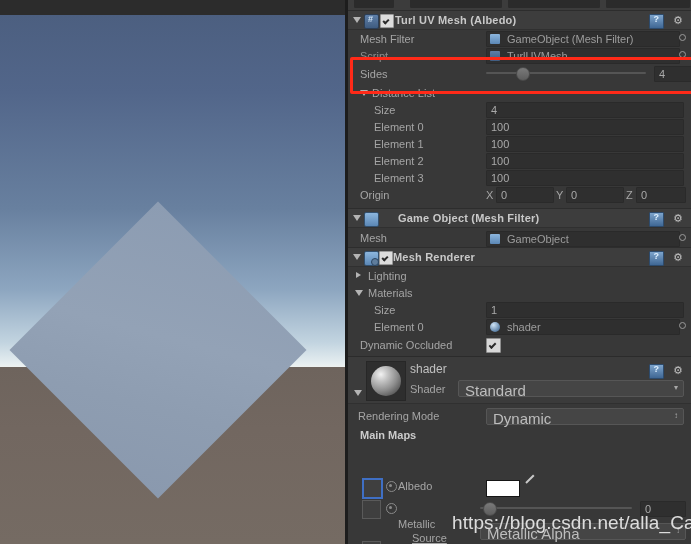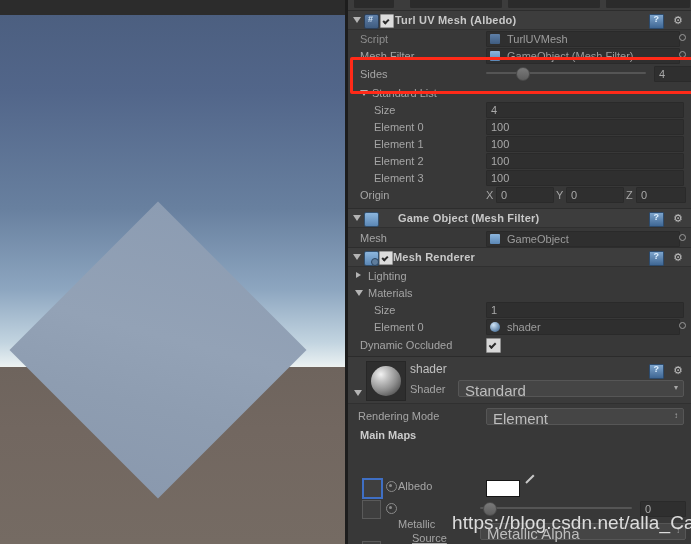--- a/index.html
+++ b/index.html
@@ -139,51 +139,51 @@
       <div class="comp-header">
         <div class="foldout open"></div>
         <div class="cicon script"></div>
         <div class="enable-cb"></div>
         <div class="comp-title">Turl UV Mesh (Albedo)</div>
         <div class="help-icon"></div>
         <div class="gear-icon">⚙</div>
       </div>
 
       <div class="row">
+        <div class="lbl" style="left:12px;">Mesh Filter</div>
+        <div class="objfield" style="left:138px;width:192px;">
+          <div class="mini ms"></div>
+          <div class="txt">GameObject (Mesh Filter)</div>
+        </div>
+        <div class="selbtn" style="left:328px;"></div>
+      </div>
+
+      <div class="row">
         <div class="lbl dis" style="left:12px;">Script</div>
         <div class="objfield" style="left:138px;width:192px;">
           <div class="mini sc"></div>
           <div class="txt">TurlUVMesh</div>
-        </div>
-        <div class="selbtn" style="left:328px;"></div>
-      </div>
-
-      <div class="row">
-        <div class="lbl" style="left:12px;">Mesh Filter</div>
-        <div class="objfield" style="left:138px;width:192px;">
-          <div class="mini ms"></div>
-          <div class="txt">GameObject (Mesh Filter)</div>
         </div>
         <div class="selbtn" style="left:328px;"></div>
       </div>
 
       <div class="row" style="height:20px;">
         <div class="lbl" style="left:12px;top:4px;">Sides</div>
         <div class="slider" style="left:138px;width:160px;top:2px;">
           <div class="track"></div>
           <div class="knob" id="sides-knob" style="left: 29.6px;"></div>
         </div>
         <div class="textfield" style="left:306px;width:58px;top:2px;">
           <span>4</span>
         </div>
       </div>
 
       <div class="row">
         <div class="foldout open" style="left:12px;top:6px;"></div>
-        <div class="lbl" style="left:24px;">Standard List</div>
+        <div class="lbl" style="left:24px;">Distance List</div>
       </div>
 
       <div class="row">
         <div class="lbl" style="left:26px;">Size</div>
         <div class="textfield" style="left:138px;width:196px;">
           <span>4</span>
         </div>
       </div>
 
       <div class="row">
@@ -305,21 +305,21 @@
           <span>Standard</span>
           <div class="arrow">▾</div>
         </div>
         <div class="help-icon" style="top:7px;"></div>
         <div class="gear-icon" style="top:8px;">⚙</div>
       </div>
 
       <div class="row" style="height:22px;">
         <div class="lbl" style="left:10px;top:6px;">Rendering Mode</div>
         <div class="dropdown" style="left:138px;width:196px;top:4px;">
-          <span>Element</span>
+          <span>Dynamic</span>
           <div class="arrow">↕</div>
         </div>
       </div>
 
       <div class="row" style="height:19px;">
         <div class="lbl bold" style="left:12px;top:3px;">Main Maps</div>
       </div>
 
       <div class="row" style="height:22px;margin-top:32px;">
         <div class="texslot sel" style="left:14px;top:1px;"></div>

